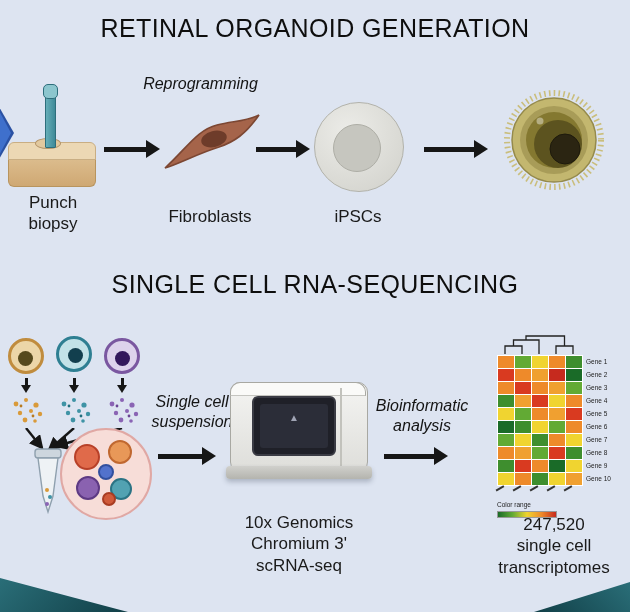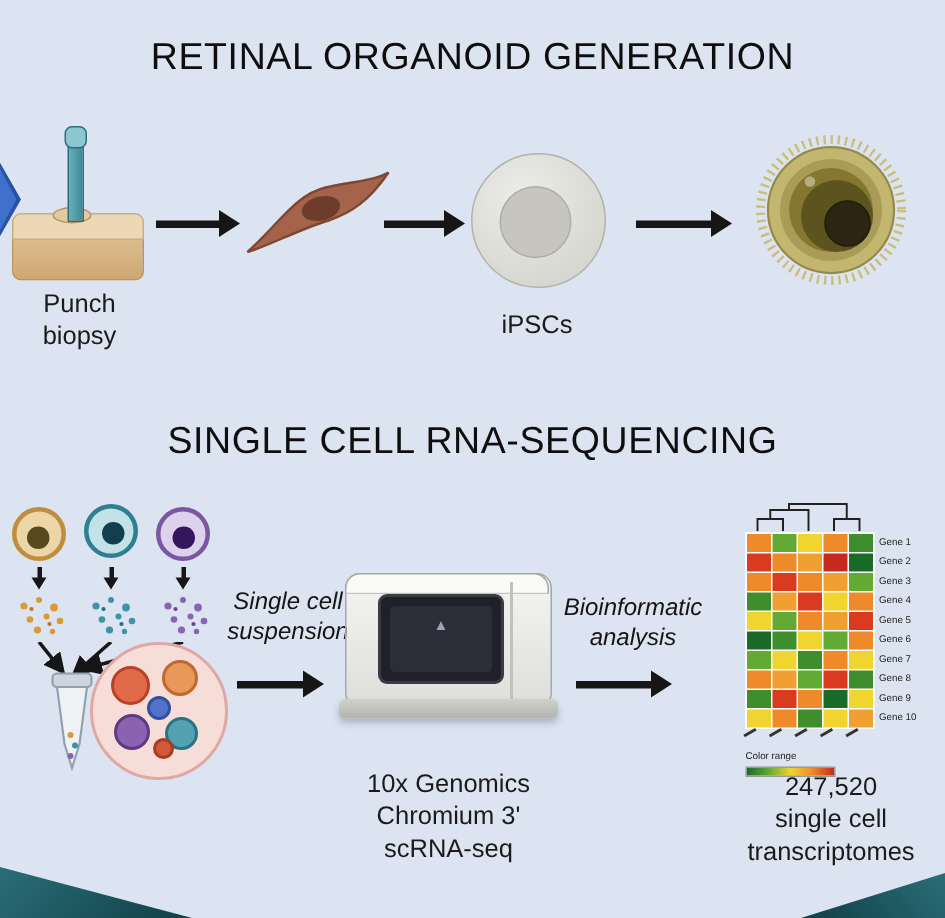--- a/index.html
+++ b/index.html
@@ -1,20 +1,20 @@
 <!DOCTYPE html>
 <html><head>
 <meta charset="utf-8">
 <style>
   html,body{margin:0;padding:0;}
   body{font-family:"Liberation Sans","DejaVu Sans",sans-serif;}
   #canvas{position:relative;width:630px;height:612px;background:#dde4f1;overflow:hidden;}
 
   .section-title{position:absolute;left:0;right:0;text-align:center;font-size:25px;font-weight:500;
-    letter-spacing:.4px;color:#0e0e0e;margin-top:10px;}
+    letter-spacing:.4px;color:#0e0e0e;}
   .step-label{position:absolute;text-align:center;font-size:17px;line-height:1.26;color:#1a1a1a;white-space:pre-line;}
   .process-label{position:absolute;text-align:center;font-style:italic;font-size:16px;line-height:1.25;
     color:#141414;white-space:pre-line;}
 
   
   .h-arrow{position:absolute;height:18px;}
   .h-arrow .shaft{position:absolute;left:0;right:13px;top:6.5px;height:5.5px;background:#161616;}
   .h-arrow::after{content:'';position:absolute;right:0;top:0;width:0;height:0;
     border-left:14px solid #161616;border-top:9px solid transparent;border-bottom:9px solid transparent;}
   .down-arrow{position:absolute;width:10px;height:15px;}
@@ -117,25 +117,27 @@
     <div class="tool-shaft"></div>
     <div class="tool-grip"></div>
   </div>
   <div class="step-label" style="left:3px;top:192px;width:100px">Punch
 biopsy</div>
 
   <div class="h-arrow" style="left:104px;top:140px;width:56px">
       <div class="shaft"></div>
     </div>
 
+  <div class="process-label" style="left:128px;top:74px;width:145px">Reprogramming</div>
 
   <svg style="position:absolute;left:162px;top:110px" width="100" height="68" viewBox="0 0 100 68">
     <path d="M3,58 C25,38 35,20 55,15 C72,11 86,11 97,5 C84,24 72,32 57,37 C37,43 17,54 3,58 Z" fill="#a5644a" stroke="#7c4733" stroke-width="1.6"></path>
     <ellipse cx="52" cy="29" rx="13" ry="8" fill="#6e3c2a" transform="rotate(-14 52 29)"></ellipse>
   </svg>
+  <div class="step-label" style="left:150px;top:206px;width:120px">Fibroblasts</div>
 
   <div class="h-arrow" style="left:256px;top:140px;width:54px">
       <div class="shaft"></div>
     </div>
 
 
   <div class="ipsc">
     <div class="nucleus"></div>
   </div>
   <div class="step-label" style="left:312px;top:206px;width:92px">iPSCs</div>

